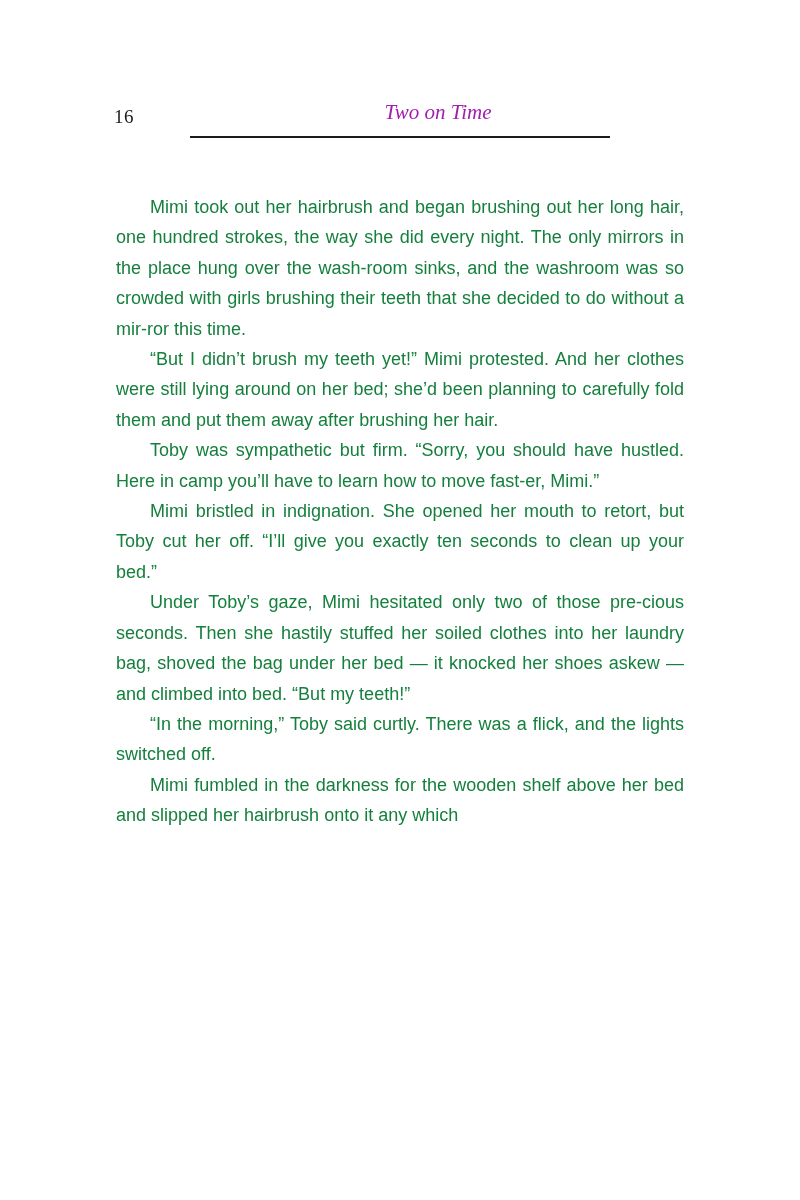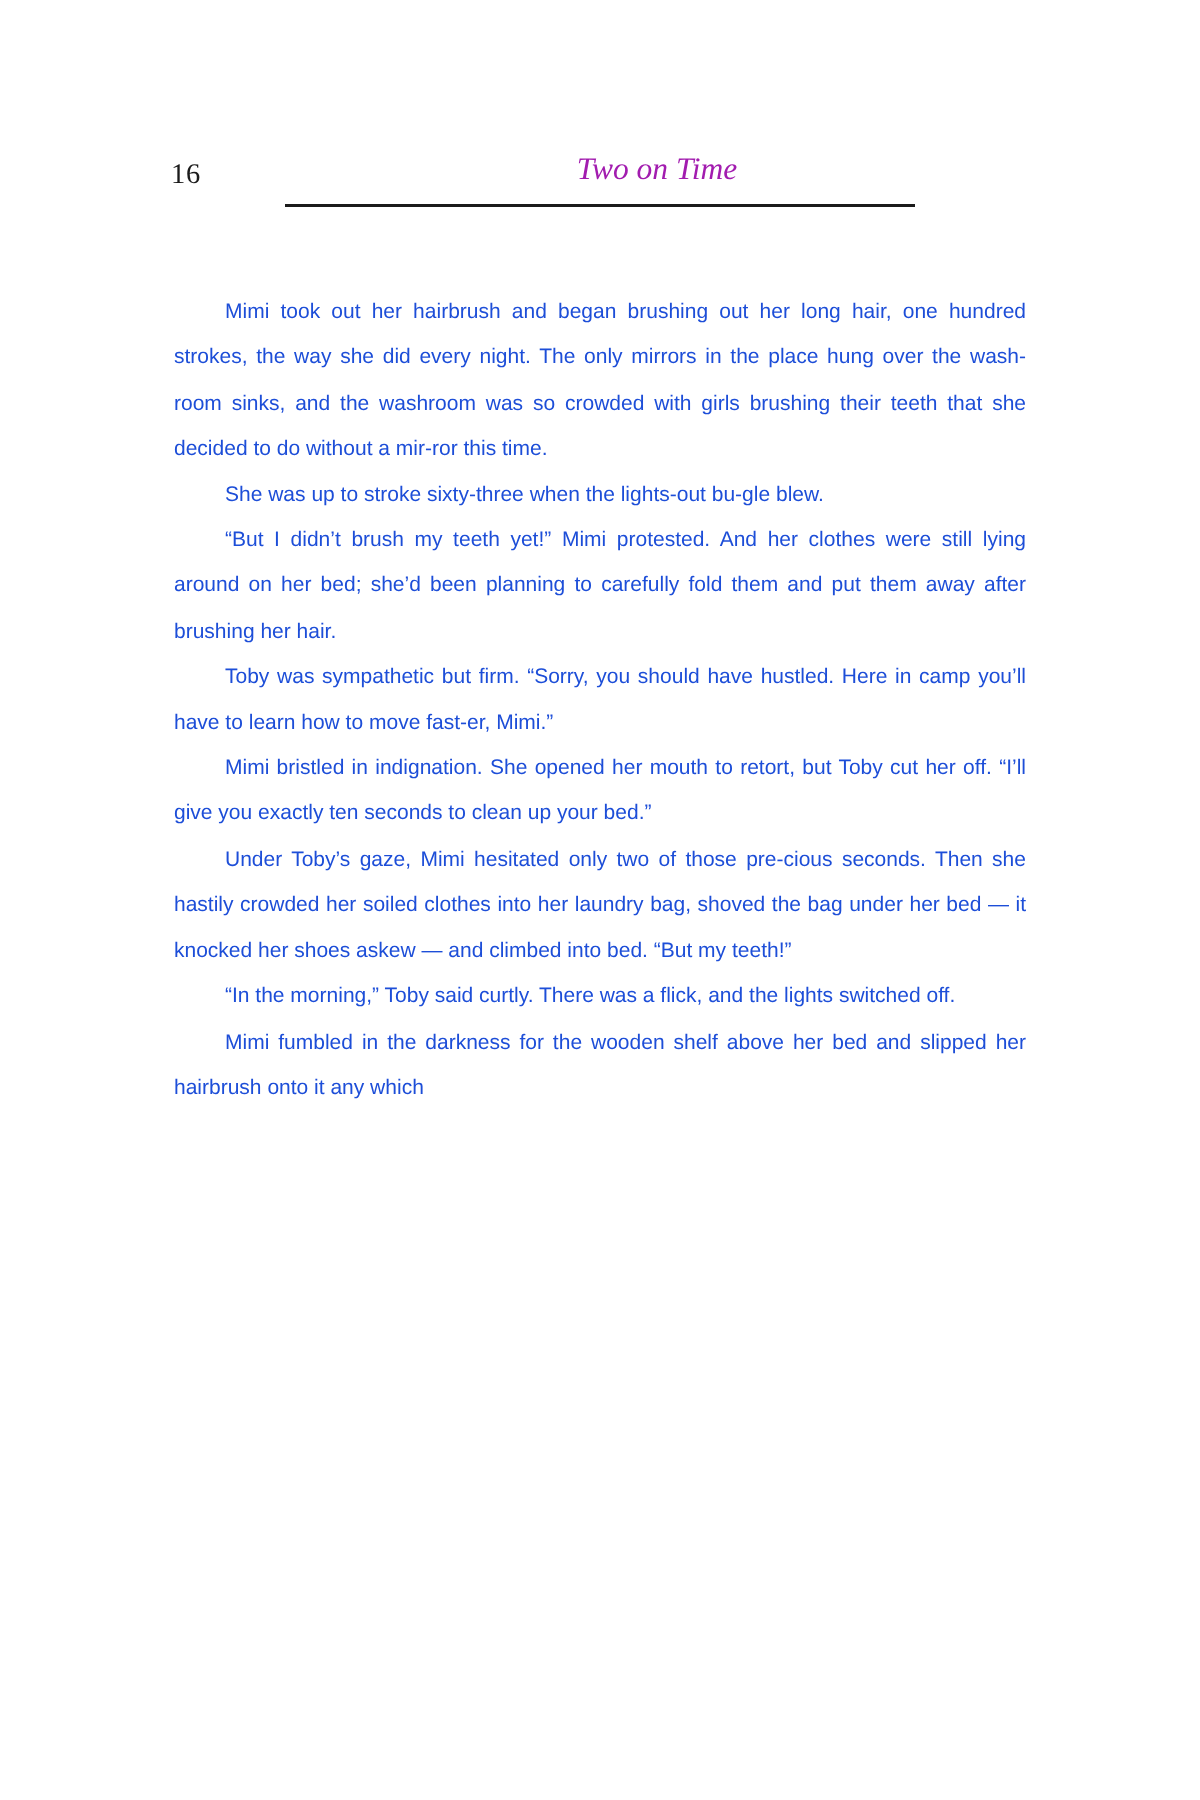--- a/index.html
+++ b/index.html
@@ -60,25 +60,25 @@
   }
   .body-text {
     position: absolute;
     left: 116px;
     top: 192px;
     width: 568px;
   }
   .body-text p {
     margin: 0;
     font-family: "Liberation Sans", sans-serif;
-    font-size: 14px;
+    font-size: 18px;
     line-height: 30.4px;
     text-align: justify;
     text-justify: inter-word;
-    color: #1d4ed8;
+    color: #15803d;
     -webkit-hyphens: manual;
     hyphens: manual;
   }
   .body-text p.indent {
     text-indent: 34px;
   }
   .body-text p.last {
     text-align: justify;
   }
 </style>
@@ -88,22 +88,21 @@
 <div class="page">
 
   <div class="header">
     <div class="folio">16</div>
     <div class="running-head">Two on Time</div>
     <div class="header-rule"></div>
   </div>
 
   <div class="body-text">
     <p class="indent">Mimi took out her hairbrush and began brushing out her long hair, one hundred strokes, the way she did every night. The only mirrors in the place hung over the wash-room sinks, and the washroom was so crowded with girls brushing their teeth that she decided to do without a mir-ror this time.</p>
-    <p class="indent">She was up to stroke sixty-three when the lights-out bu-gle blew.</p>
     <p class="indent">“But I didn’t brush my teeth yet!” Mimi protested. And her clothes were still lying around on her bed; she’d been planning to carefully fold them and put them away after brushing her hair.</p>
     <p class="indent">Toby was sympathetic but firm. “Sorry, you should have hustled. Here in camp you’ll have to learn how to move fast-er, Mimi.”</p>
     <p class="indent">Mimi bristled in indignation. She opened her mouth to retort, but Toby cut her off. “I’ll give you exactly ten seconds to clean up your bed.”</p>
-    <p class="indent">Under Toby’s gaze, Mimi hesitated only two of those pre-cious seconds. Then she hastily crowded her soiled clothes into her laundry bag, shoved the bag under her bed — it knocked her shoes askew — and climbed into bed. “But my teeth!”</p>
+    <p class="indent">Under Toby’s gaze, Mimi hesitated only two of those pre-cious seconds. Then she hastily stuffed her soiled clothes into her laundry bag, shoved the bag under her bed — it knocked her shoes askew — and climbed into bed. “But my teeth!”</p>
     <p class="indent">“In the morning,” Toby said curtly. There was a flick, and the lights switched off.</p>
     <p class="indent last">Mimi fumbled in the darkness for the wooden shelf above her bed and slipped her hairbrush onto it any which</p>
   </div>
 
 </div>
 
 </body></html>

